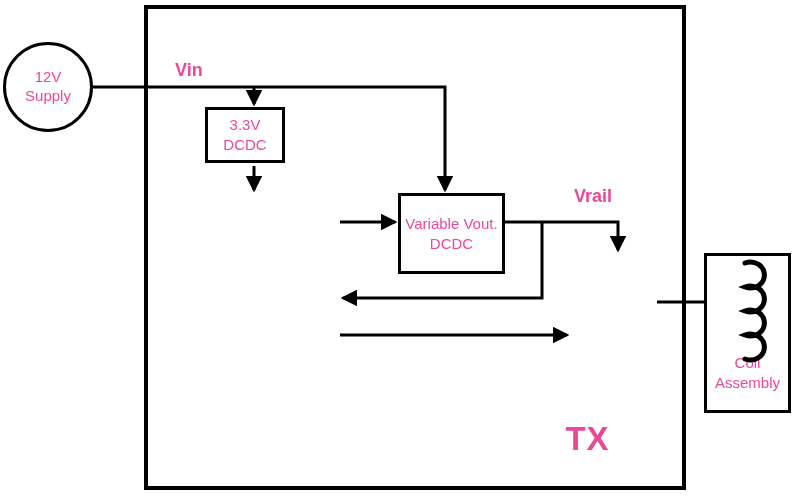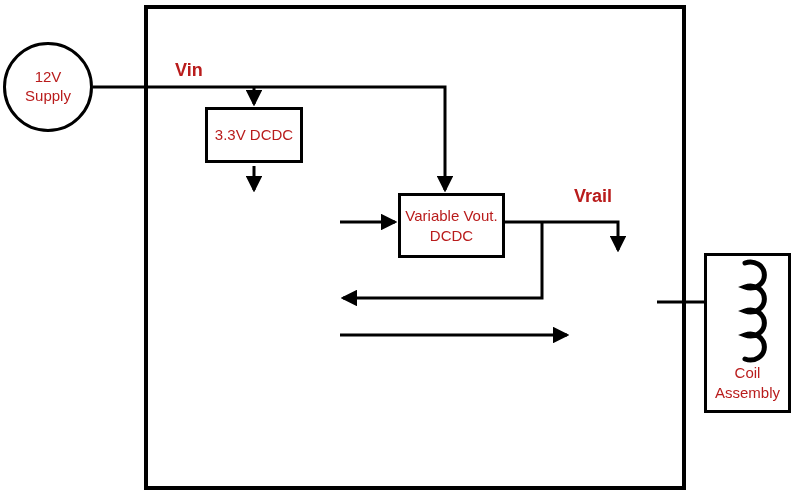--- a/index.html
+++ b/index.html
@@ -6,21 +6,21 @@
     margin: 0;
     padding: 0;
     background: #ffffff;
   }
   #stage {
     position: relative;
     width: 800px;
     height: 502px;
     background: #ffffff;
     font-family: "Liberation Sans", "DejaVu Sans", sans-serif;
-    color: #b91c1c;
+    color: #ec4899;
     overflow: hidden;
   }
   .abs { position: absolute; box-sizing: border-box; }
 
   
   #wires {
     position: absolute;
     left: 0; top: 0;
     width: 800px; height: 502px;
     pointer-events: none;
@@ -56,26 +56,26 @@
     background: #ffffff;
     display: flex;
     align-items: center;
     justify-content: center;
     text-align: center;
     font-size: 15px;
     line-height: 1.32;
     white-space: pre-line;
   }
 
-  .node-dcdc33     { left: 205px; top: 107px; width: 98px;  height: 56px; }
+  .node-dcdc33     { left: 205px; top: 107px; width: 80px;  height: 56px; }
   .node-controller { left: 178px; top: 193px; width: 162px; height: 190px; }
-  .node-vardcdc    { left: 398px; top: 193px; width: 107px; height: 65px; }
+  .node-vardcdc    { left: 398px; top: 193px; width: 107px; height: 81px; }
   .node-fullbridge { left: 570px; top: 253px; width: 87px;  height: 112px; }
   .node-coil       { left: 704px; top: 253px; width: 87px;  height: 160px;
-                     align-items: flex-end; padding-bottom: 7px; }
+                     align-items: flex-end; padding-bottom: 17px; }
 
   .net-label {
     font-weight: bold;
     font-size: 18px;
     white-space: nowrap;
   }
   .label-vin   { left: 175px; top: 60px; }
   .label-vrail { left: 574px; top: 186px; }
 
   .tx-label {
@@ -112,20 +112,21 @@
 
   <div class="abs node node-coil">
     <span>Coil
 Assembly</span>
   </div>
 
   <div class="abs net-label label-vin">Vin</div>
 
   <div class="abs net-label label-vrail">Vrail</div>
 
+  <div class="abs tx-label">TX</div>
 
   <svg id="wires" viewBox="0 0 800 502" xmlns="http://www.w3.org/2000/svg">
     <defs>
       <marker id="arrow" viewBox="0 0 10 10" refX="8.5" refY="5" markerWidth="5.5" markerHeight="5.5" orient="auto-start-reverse" markerUnits="strokeWidth">
         <path d="M0 0 L10 5 L0 10 z" fill="#000000"></path>
       </marker>
     </defs>
 
     <g stroke="#000000" stroke-width="3" fill="none">
 

